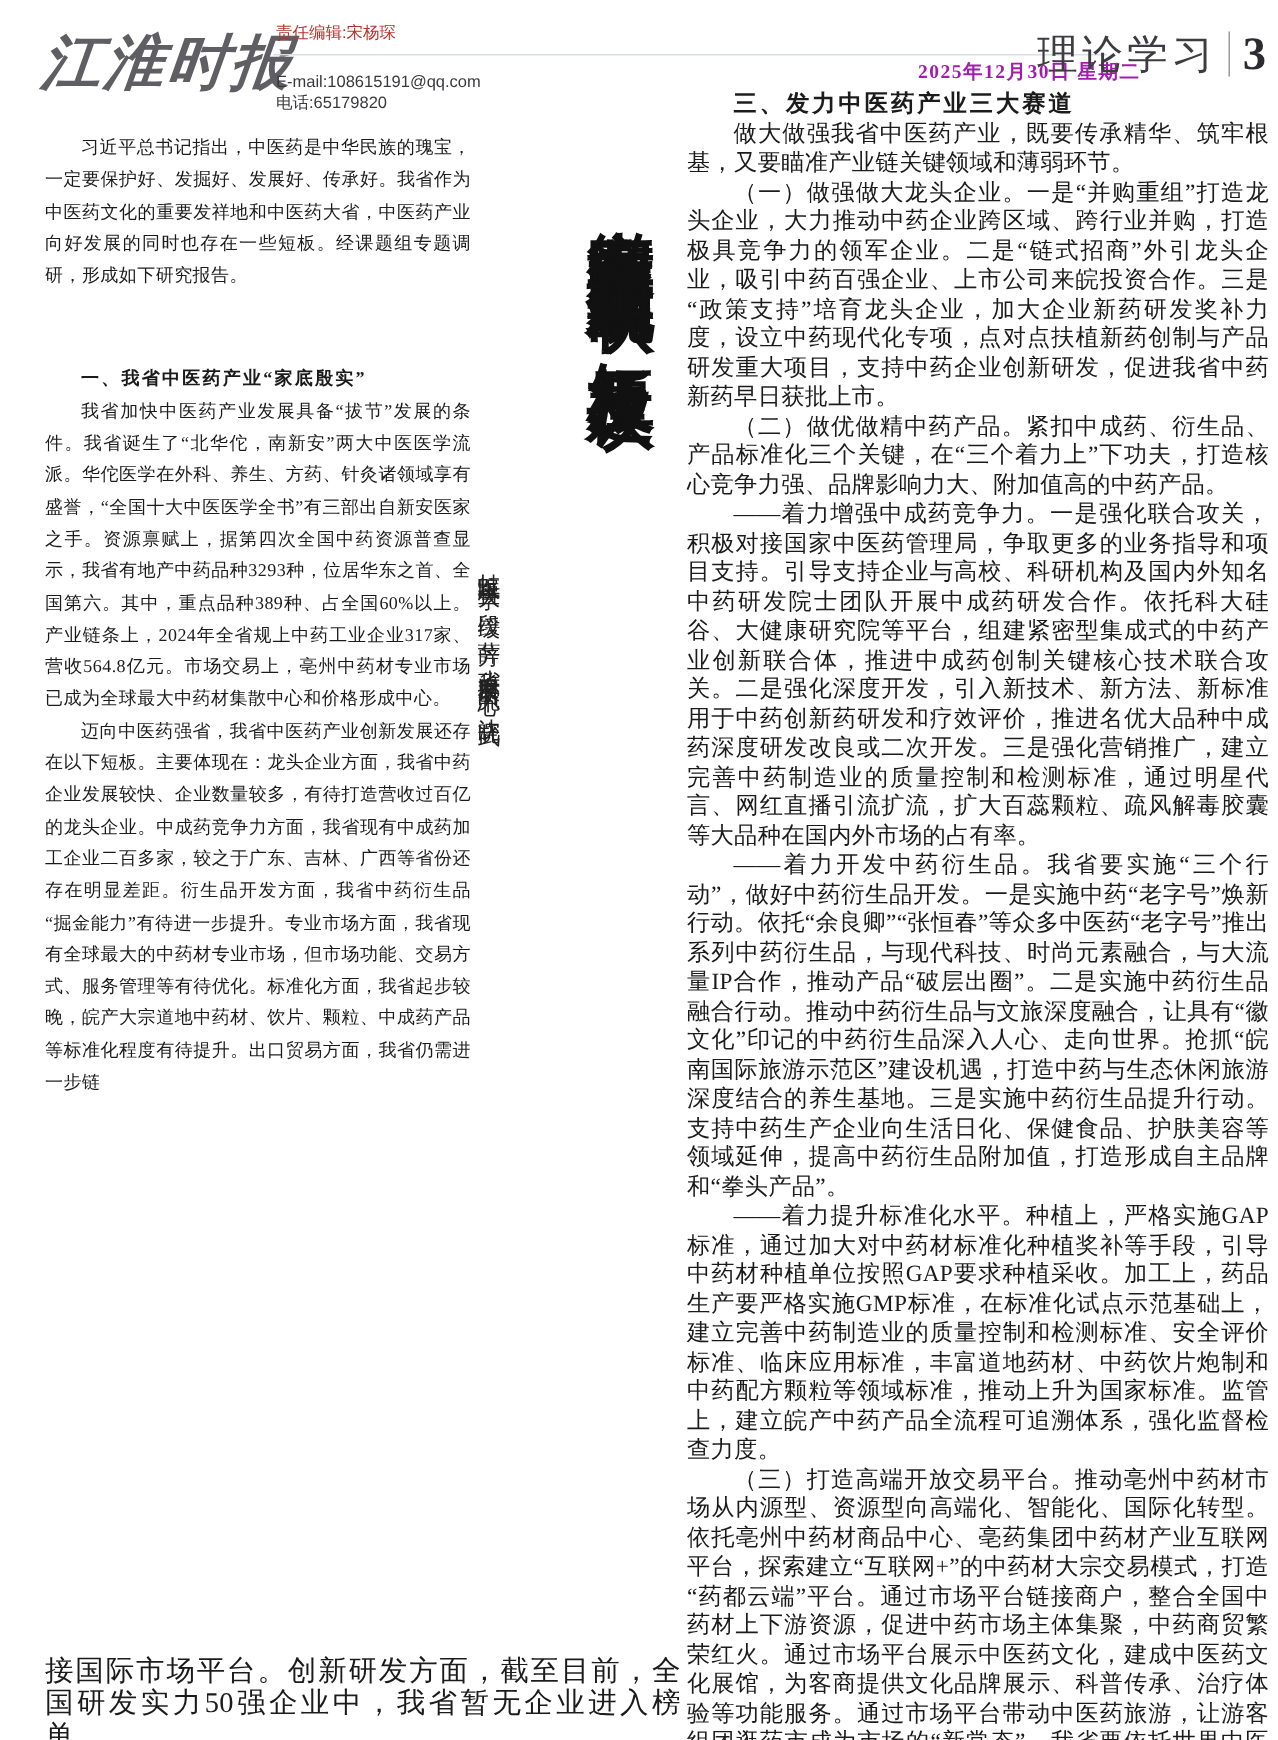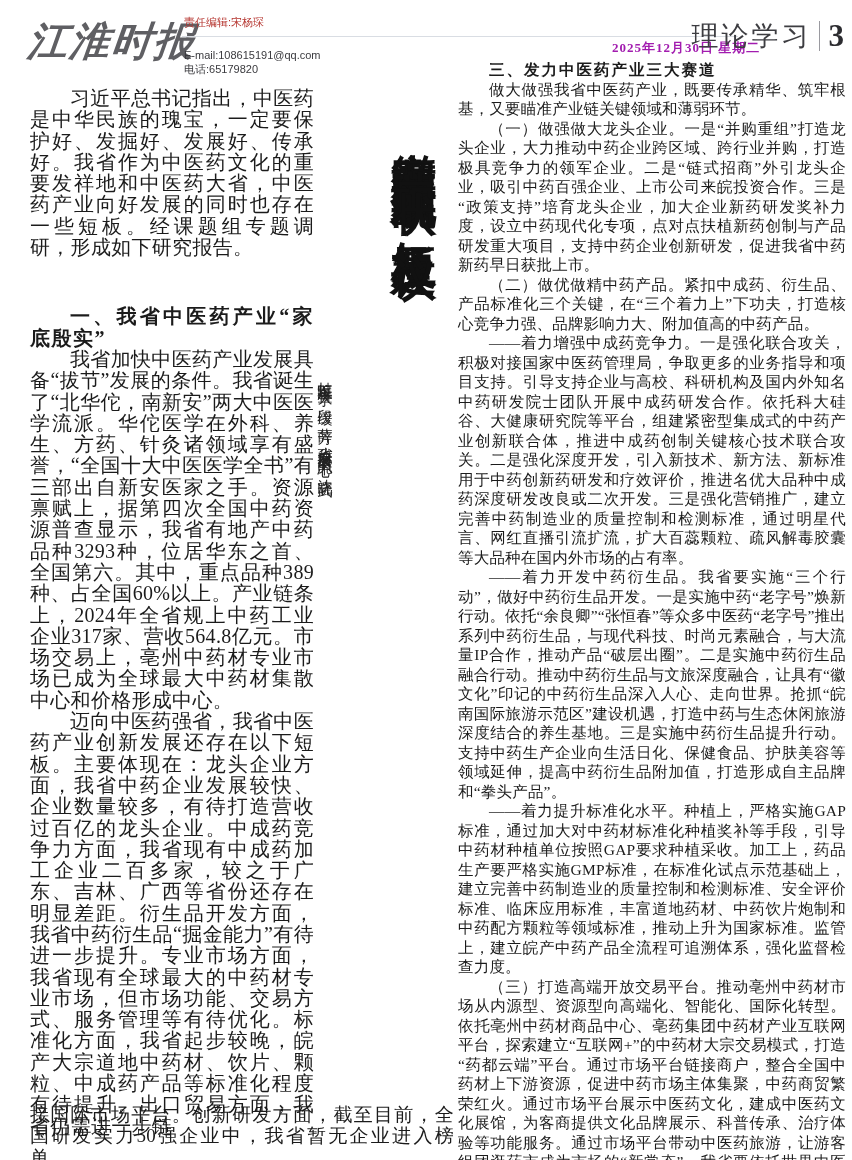--- a/index.html
+++ b/index.html
@@ -47,21 +47,21 @@
   .section-divider{
     width:1px;height:30px;background:#9a9aa0;
     margin:0 9px 0 7px;
   }
   .page-number{font-size:31px;font-weight:bold;color:#2c2c30;}
   
   .col{position:absolute;text-align:justify;}
   .col p{margin:0;text-indent:2em;}
   .left-col{
     left:30px;top:88px;width:284px;
-    font-size:20px;line-height:21.3px;letter-spacing:0.3px;
+    font-size:12px;line-height:21.3px;letter-spacing:0.3px;
   }
   .left-col .heading{font-weight:bold;text-indent:2em;letter-spacing:1.5px;margin-top:48px;}
   .right-col{
     left:458px;top:60px;width:388px;
     font-size:15.5px;line-height:19.5px;letter-spacing:0.2px;
   }
   .right-col .heading{font-weight:bold;text-indent:2em;letter-spacing:2px;}
   .left-cont{
     left:30px;top:1104px;width:424px;
     font-size:19px;line-height:21.3px;letter-spacing:0.3px;

